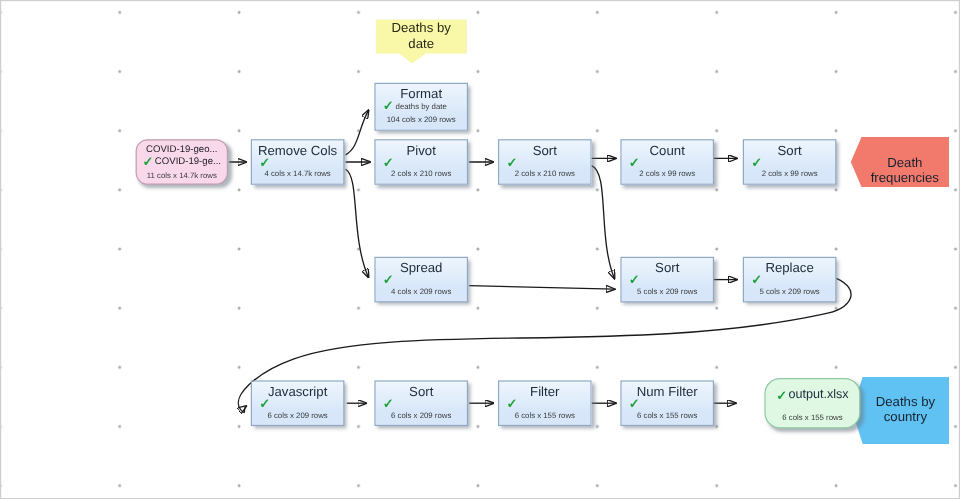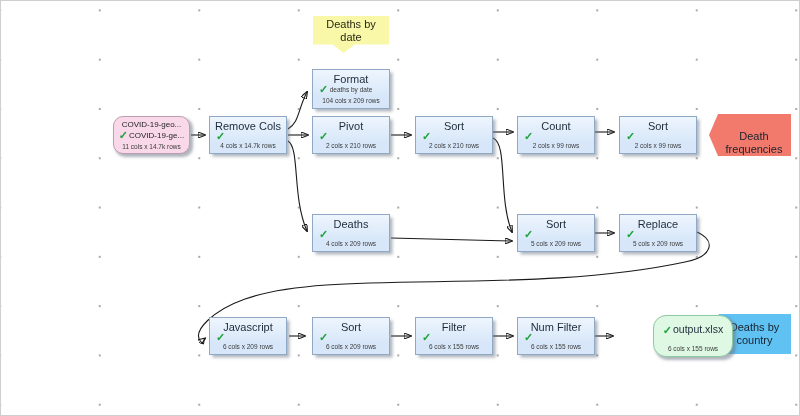--- a/index.html
+++ b/index.html
@@ -44,21 +44,21 @@
   .otitle{font-size:10.5px;color:#1c2b3a;line-height:12px;white-space:nowrap;}
   
   .flag{display:flex;align-items:center;justify-content:center;
     filter:drop-shadow(2px 2px 2px rgba(110,120,135,.6));
     font-size:11px;color:#18222e;text-align:center;line-height:13px;}
   .flag-in{width:87px;height:39px;background:var(--input_flag);
     clip-path:polygon(0 0,86% 0,100% 50%,86% 100%,0 100%);}
   .flag-in .flabel{width:64px;margin-right:10px;}
   .flag-out{clip-path:polygon(0 50%,11% 0,100% 0,100% 100%,11% 100%);}
   .flag-red{width:82px;height:42px;background:var(--result_flag_red);}
-  .flag-blue{width:81px;height:40px;background:var(--result_flag_blue);}
+  .flag-blue{width:81px;height:56px;background:var(--result_flag_blue);}
   .flag-out .flabel{width:64px;margin-left:8px;}
   
   .note{display:flex;align-items:center;justify-content:center;
     filter:drop-shadow(2px 2px 2px rgba(110,120,135,.6));
     font-size:11px;color:#2a2a18;text-align:center;line-height:13px;}
   .note-down{width:76px;height:37px;background:var(--note_yellow);
     clip-path:polygon(0 0,100% 0,100% 77%,55% 77%,40% 100%,26% 77%,0 77%);}
   .note-down .nlabel{width:58px;margin-bottom:8px;}
   .note-up{width:78px;height:41px;background:var(--note_green);
     clip-path:polygon(0 20%,38% 20%,50% 0,62% 20%,100% 20%,100% 100%,0 100%);}
@@ -144,21 +144,21 @@
   </div>
 
   <div class="shape tnode" style="left:618px;top:115px;">
     <span class="check">✓</span>
     <div class="ntitle">Sort</div>
     <div class="nstats">2 cols x 99 rows</div>
   </div>
 
   <div class="shape tnode" style="left:311px;top:213px;">
     <span class="check">✓</span>
-    <div class="ntitle">Deaths</div>
+    <div class="ntitle">Spread</div>
     <div class="nstats">4 cols x 209 rows</div>
   </div>
 
   <div class="shape tnode" style="left:516px;top:213px;">
     <span class="check">✓</span>
     <div class="ntitle">Sort</div>
     <div class="nstats">5 cols x 209 rows</div>
   </div>
 
   <div class="shape tnode" style="left:618px;top:213px;">
@@ -184,18 +184,18 @@
     <div class="ntitle">Filter</div>
     <div class="nstats">6 cols x 155 rows</div>
   </div>
 
   <div class="shape tnode" style="left:516px;top:316px;">
     <span class="check">✓</span>
     <div class="ntitle">Num Filter</div>
     <div class="nstats">6 cols x 155 rows</div>
   </div>
 
-  <div class="shape onode" style="left:652px;top:314px;">
+  <div class="shape onode" style="left:636px;top:314px;">
     <div class="otitle"><span class="check check-inline">✓</span><span>output.xlsx</span></div>
     <div class="nstats">6 cols x 155 rows</div>
   </div>
 
 </div>
 
 </body></html>

